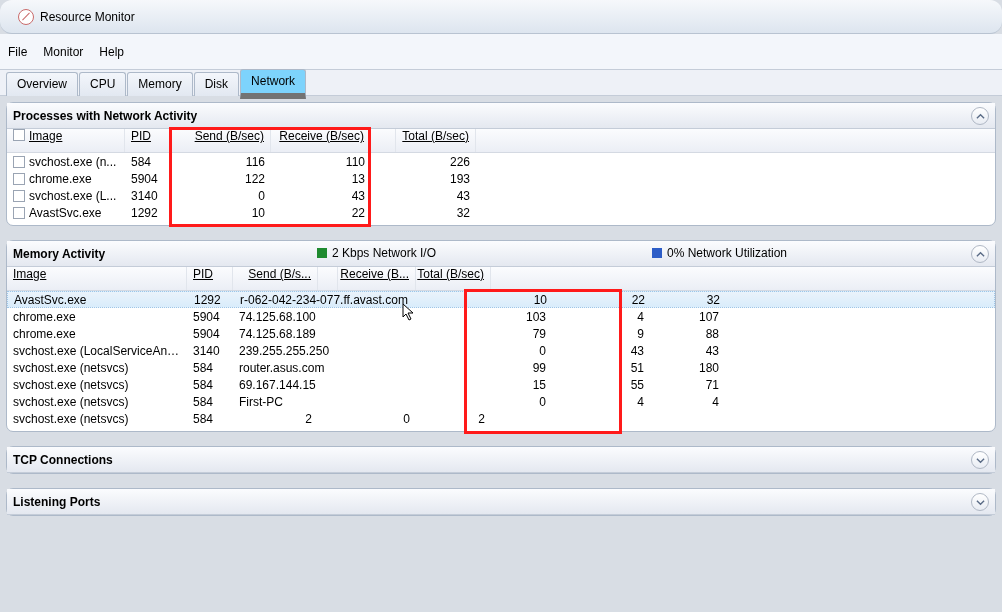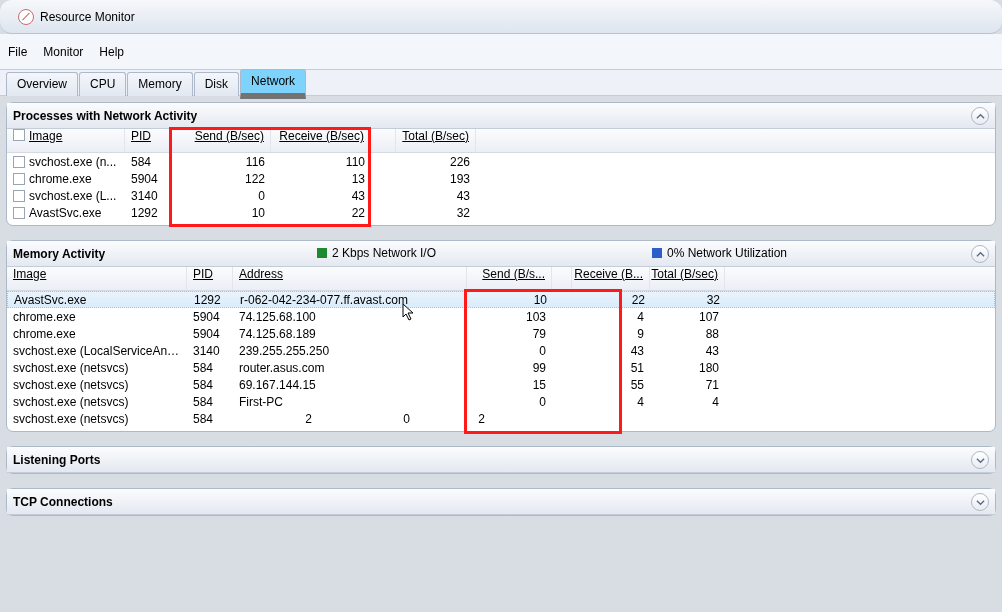--- a/index.html
+++ b/index.html
@@ -239,21 +239,20 @@
       <span class="chevron">
         <svg viewBox="0 0 10 10">
             <path d="M1 7 L5 3 L9 7" fill="none" stroke="#5a6b86" stroke-width="1.5"></path>
           </svg>
       </span>
     </div>
     <div class="panel-body">
       <div class="thead">
         <div class="th p2c1">Image</div>
         <div class="th p2c2">PID</div>
-        <div class="th p2c3">Address</div>
         <div class="th p2c4 num">Send (B/s...</div>
         <div class="th p2cgap"></div>
         <div class="th p2c5 num">Receive (B...</div>
         <div class="th p2c6 num">Total (B/sec)</div>
       </div>
       <div id="p2rows">
           <div class="trow sel">
             <div class="td p2c1">AvastSvc.exe</div>
             <div class="td p2c2">1292</div>
             <div class="td p2c3">r-062-042-234-077.ff.avast.com</div>
@@ -327,33 +326,33 @@
         </div>
       <div class="redbox" style="left:457px; top:22px; width:158px; height:145px;"></div>
       <svg class="cursor" style="left:395px; top:36px;" viewBox="0 0 14 20">
         <path d="M1 1 L1 14 L4 11 L7 17 L9 16 L6 10 L11 10 Z" fill="#fff" stroke="#000" stroke-width="1"></path>
       </svg>
     </div>
   </div>
 
   <div class="panel">
     <div class="panel-header">
+      <span>TCP Connections</span>
+      <span class="chevron">
+        <svg viewBox="0 0 10 10">
+            <path d="M1 3 L5 7 L9 3" fill="none" stroke="#5a6b86" stroke-width="1.5"></path>
+          </svg>
+      </span>
+    </div>
+  </div>
+
+  <div class="panel">
+    <div class="panel-header">
       <span>Listening Ports</span>
       <span class="chevron">
         <svg viewBox="0 0 10 10">
             <path d="M1 3 L5 7 L9 3" fill="none" stroke="#5a6b86" stroke-width="1.5"></path>
           </svg>
       </span>
     </div>
   </div>
 
-  <div class="panel">
-    <div class="panel-header">
-      <span>TCP Connections</span>
-      <span class="chevron">
-        <svg viewBox="0 0 10 10">
-            <path d="M1 3 L5 7 L9 3" fill="none" stroke="#5a6b86" stroke-width="1.5"></path>
-          </svg>
-      </span>
-    </div>
-  </div>
-
 </div>
 
 </body></html>

